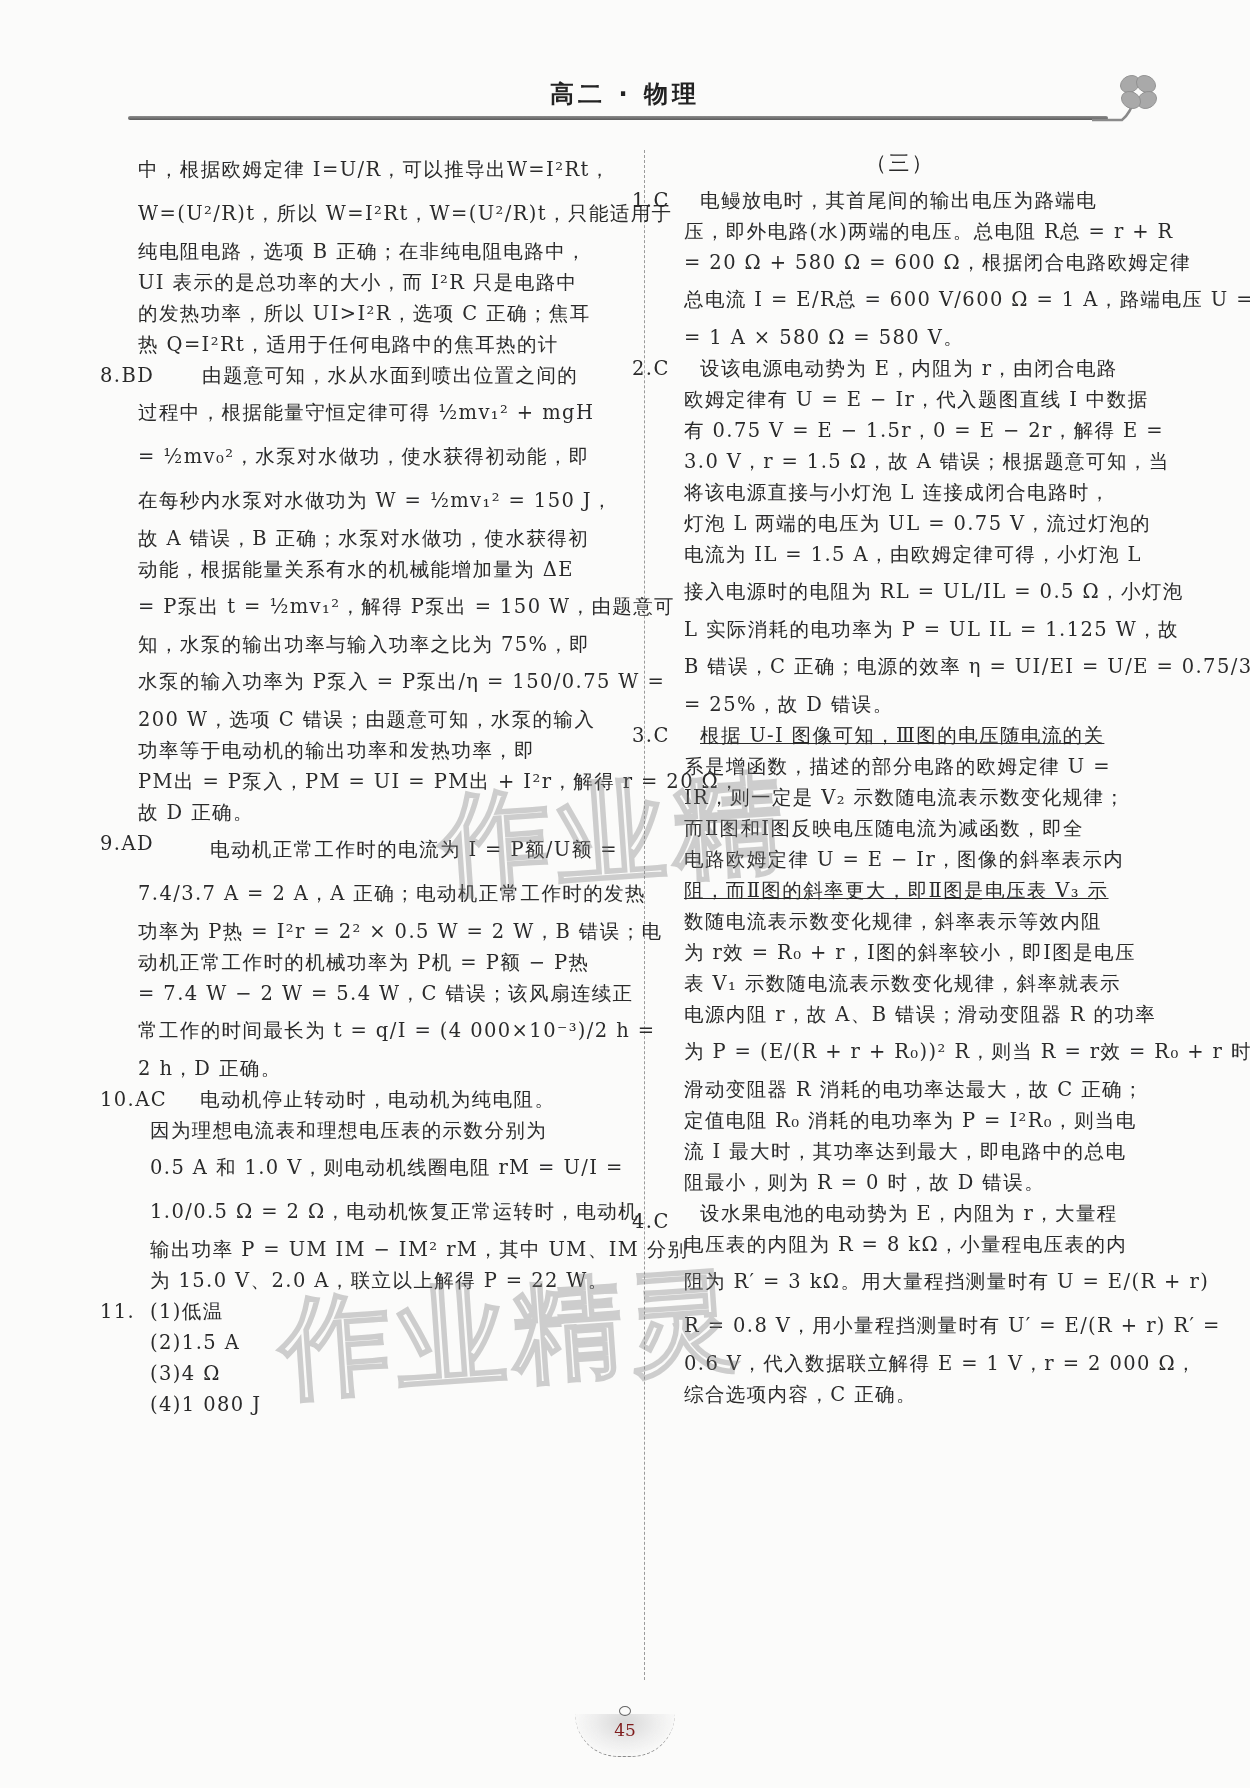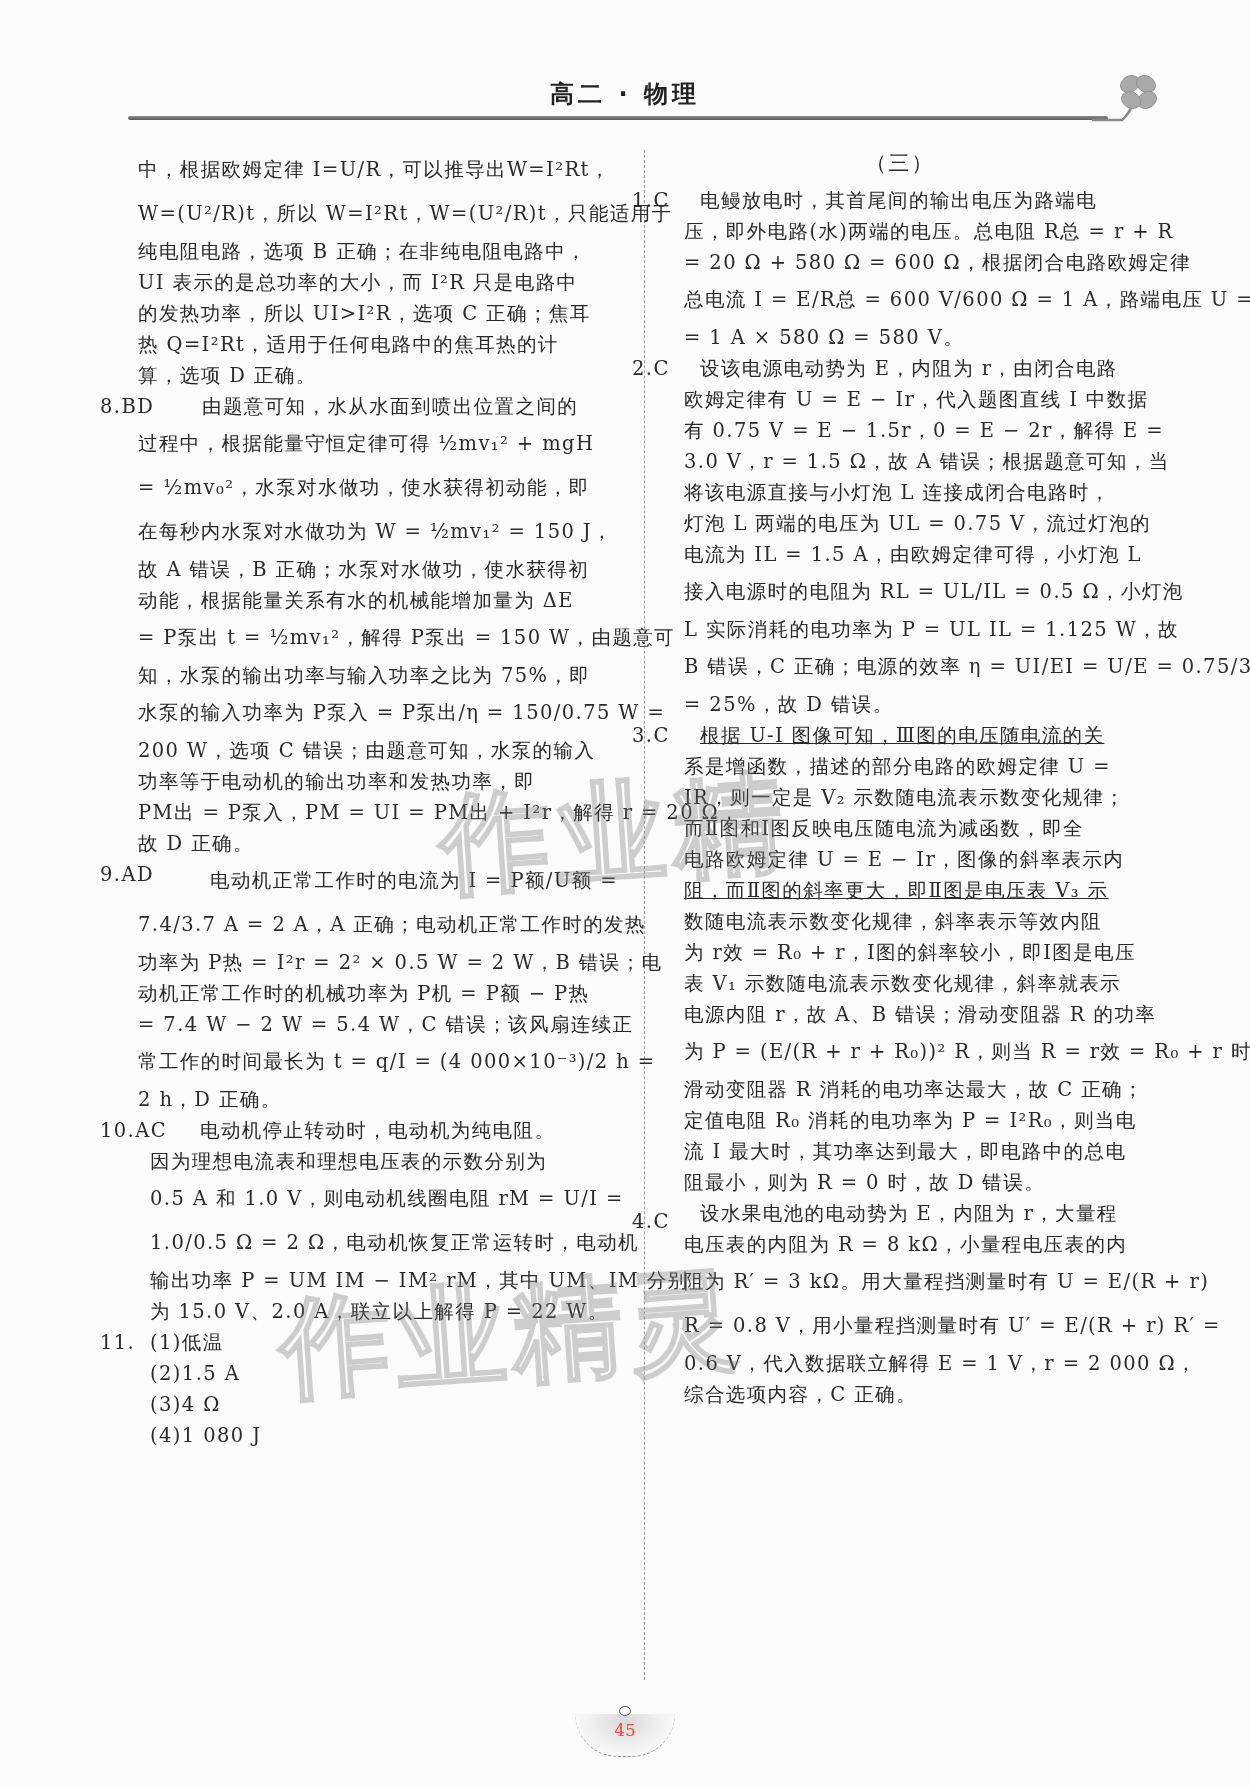--- a/index.html
+++ b/index.html
@@ -31,21 +31,21 @@
   .line.tall { line-height: 44px; }
   .page-num {
     position: absolute; left: 575px; top: 1706px; width: 100px; height: 60px; text-align: center;
   }
   .page-num .fan {
     position: absolute; left: 0; top: 8px; width: 100px; height: 42px;
     background: radial-gradient(ellipse at 50% 20%, #d8d8d8 0%, #ececec 40%, rgba(250,250,250,0) 75%);
     border-bottom: 1px dashed #8a8a8a; border-radius: 0 0 50px 50px;
   }
   .page-num .ring { position: absolute; left: 44px; top: 0; width: 10px; height: 8px; border: 1.5px solid #666; border-radius: 50%; }
-  .page-num .label { position: absolute; left: 0; top: 14px; width: 100px; font-size: 17px; color: #ef4444; }
+  .page-num .label { position: absolute; left: 0; top: 14px; width: 100px; font-size: 17px; color: #7f1d1d; }
   .watermark {
     position: absolute; font-family: "DejaVu Sans", sans-serif; font-weight: bold; font-size: 110px;
     color: transparent; -webkit-text-stroke: 2px rgba(120,120,120,0.35); letter-spacing: 6px; transform: rotate(-4deg);
     pointer-events: none;
   }
   .wm1 { left: 440px; top: 760px; }
   .wm2 { left: 280px; top: 1260px; }
 </style>
 </head>
 <body>
@@ -67,21 +67,20 @@
 <div class="col-divider"></div>
 
 <div class="col left">
   <div>
     <span class="line tall">中，根据欧姆定律 I=U/R，可以推导出W=I²Rt，</span>
     <span class="line tall">W=(U²/R)t，所以 W=I²Rt，W=(U²/R)t，只能适用于</span>
     <span class="line">纯电阻电路，选项 B 正确；在非纯电阻电路中，</span>
     <span class="line">UI 表示的是总功率的大小，而 I²R 只是电路中</span>
     <span class="line">的发热功率，所以 UI&gt;I²R，选项 C 正确；焦耳</span>
     <span class="line">热 Q=I²Rt，适用于任何电路中的焦耳热的计</span>
-    <span class="line">算，选项 D 正确。</span>
   </div>
 
   <div class="ans" style="margin-left:-38px;">
     <span class="num"><span>8.</span><span>BD</span></span>
     <span class="line" style="padding-left:64px;">由题意可知，水从水面到喷出位置之间的</span>
     <span class="line tall">过程中，根据能量守恒定律可得 ½mv₁² + mgH</span>
     <span class="line tall">= ½mv₀²，水泵对水做功，使水获得初动能，即</span>
     <span class="line tall">在每秒内水泵对水做功为 W = ½mv₁² = 150 J，</span>
     <span class="line">故 A 错误，B 正确；水泵对水做功，使水获得初</span>
     <span class="line">动能，根据能量关系有水的机械能增加量为 ΔE</span>

